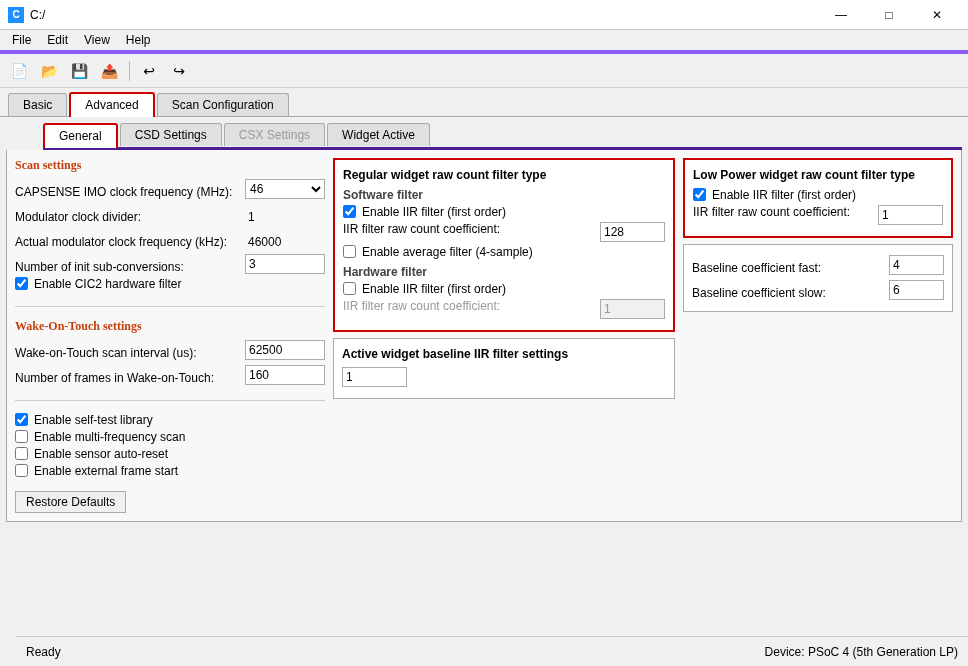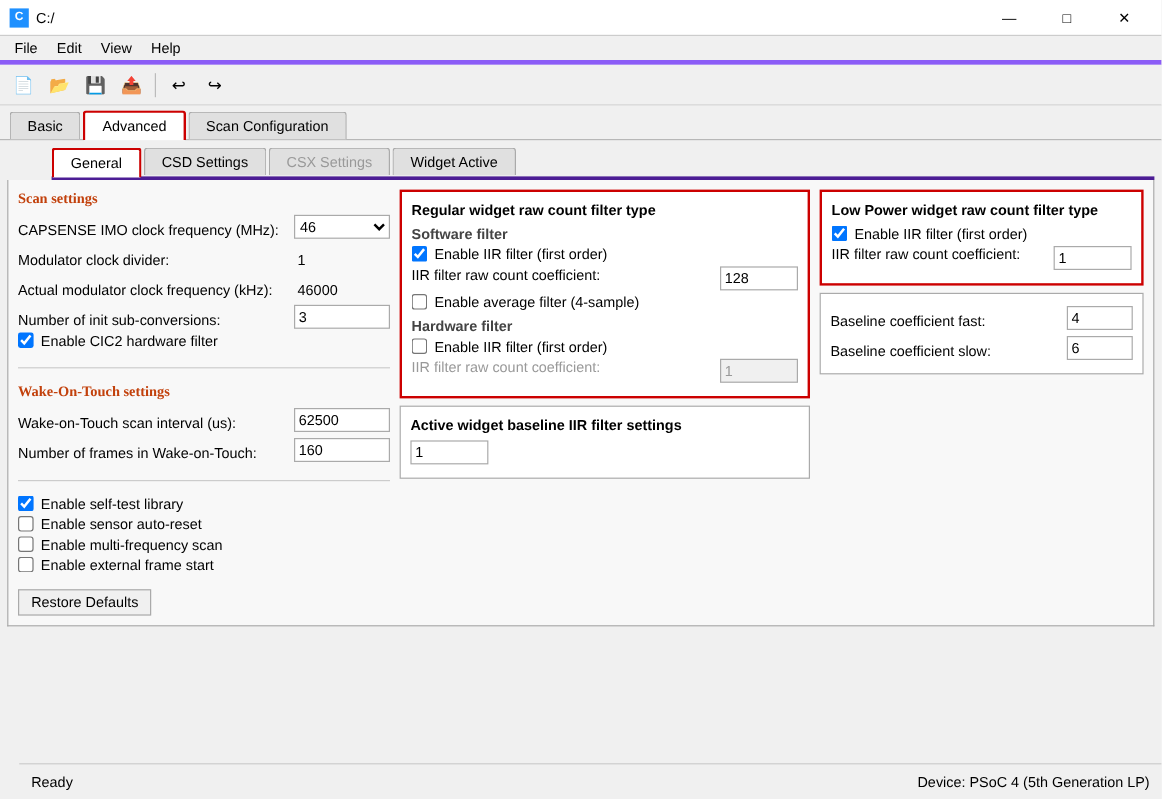--- a/index.html
+++ b/index.html
@@ -473,25 +473,25 @@
 
         <div class="section-divider"></div>
 
         <div>
           <div class="checkbox-row">
             <input type="checkbox" checked="" style="">
             <span class="checkbox-label">Enable self-test library</span>
           </div>
           <div class="checkbox-row">
             <input type="checkbox" style="">
+            <span class="checkbox-label">Enable multi-frequency scan</span>
+          </div>
+          <div class="checkbox-row">
+            <input type="checkbox" style="">
             <span class="checkbox-label">Enable sensor auto-reset</span>
-          </div>
-          <div class="checkbox-row">
-            <input type="checkbox" style="">
-            <span class="checkbox-label">Enable multi-frequency scan</span>
           </div>
           <div class="checkbox-row">
             <input type="checkbox" style="">
             <span class="checkbox-label">Enable external frame start</span>
           </div>
         </div>
 
         <button class="restore-btn">Restore Defaults</button>
       </div>
 

